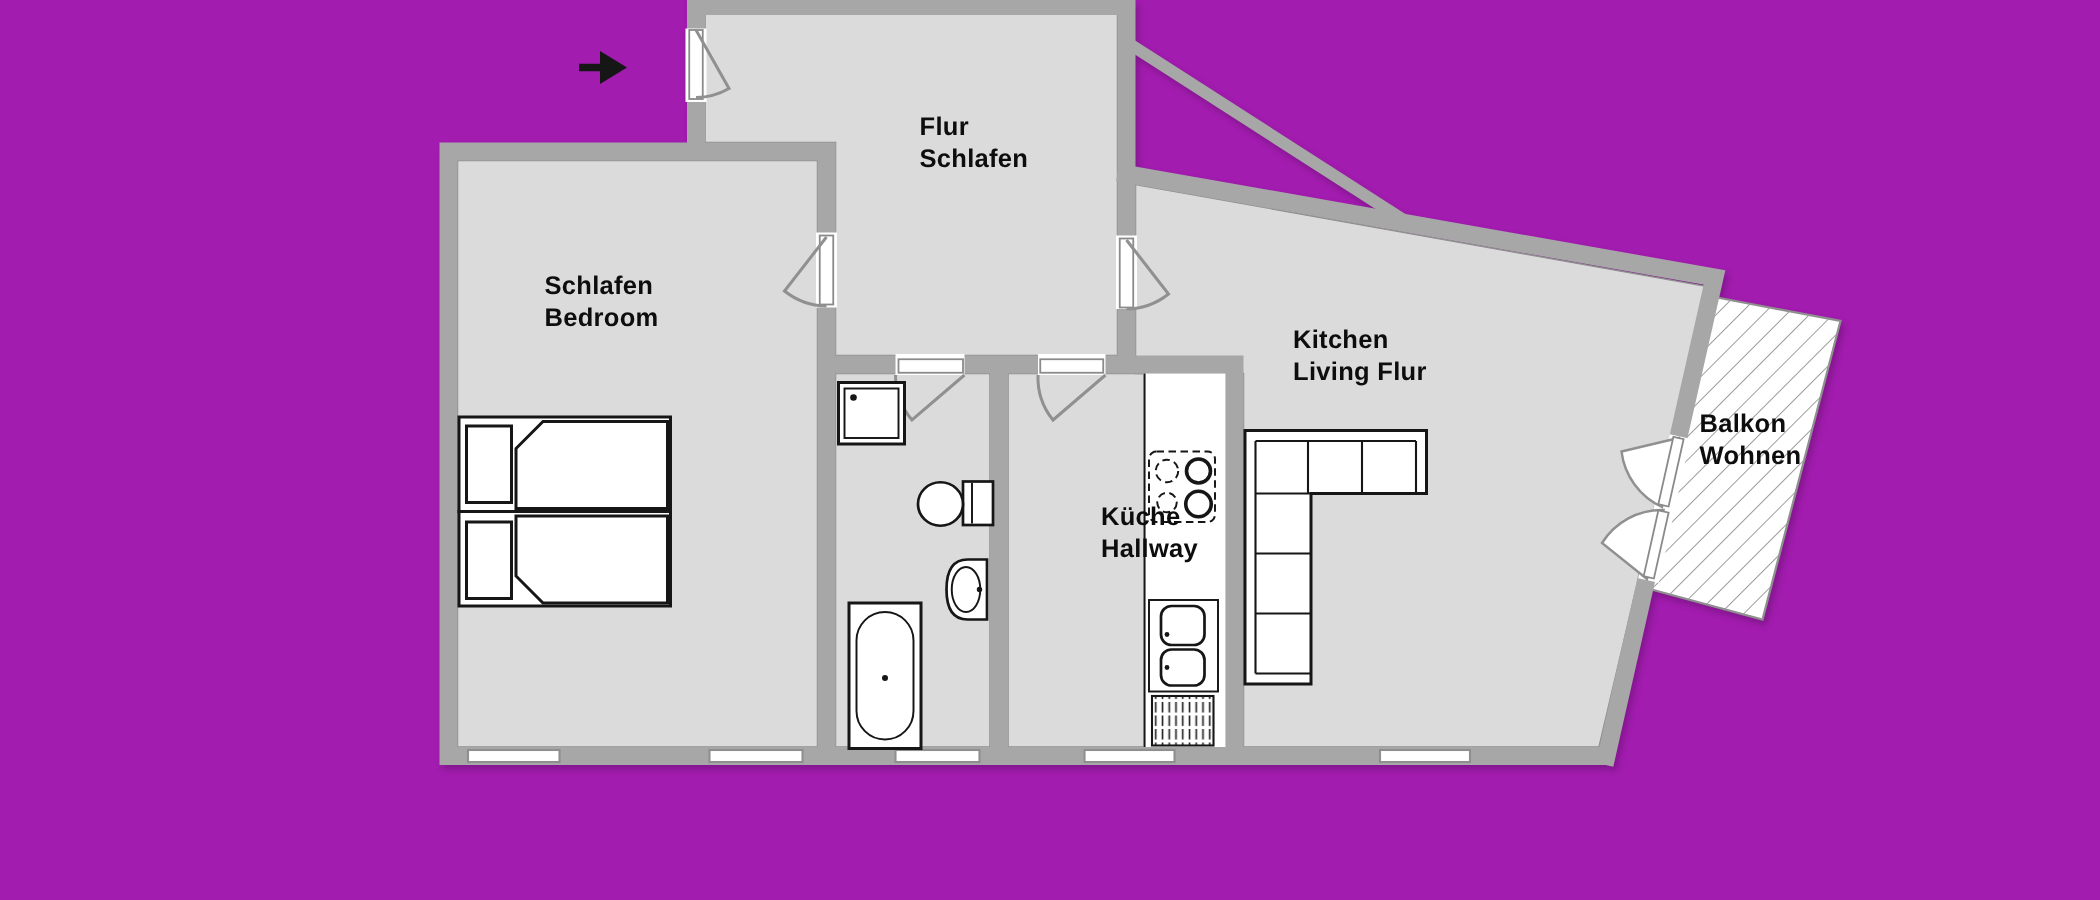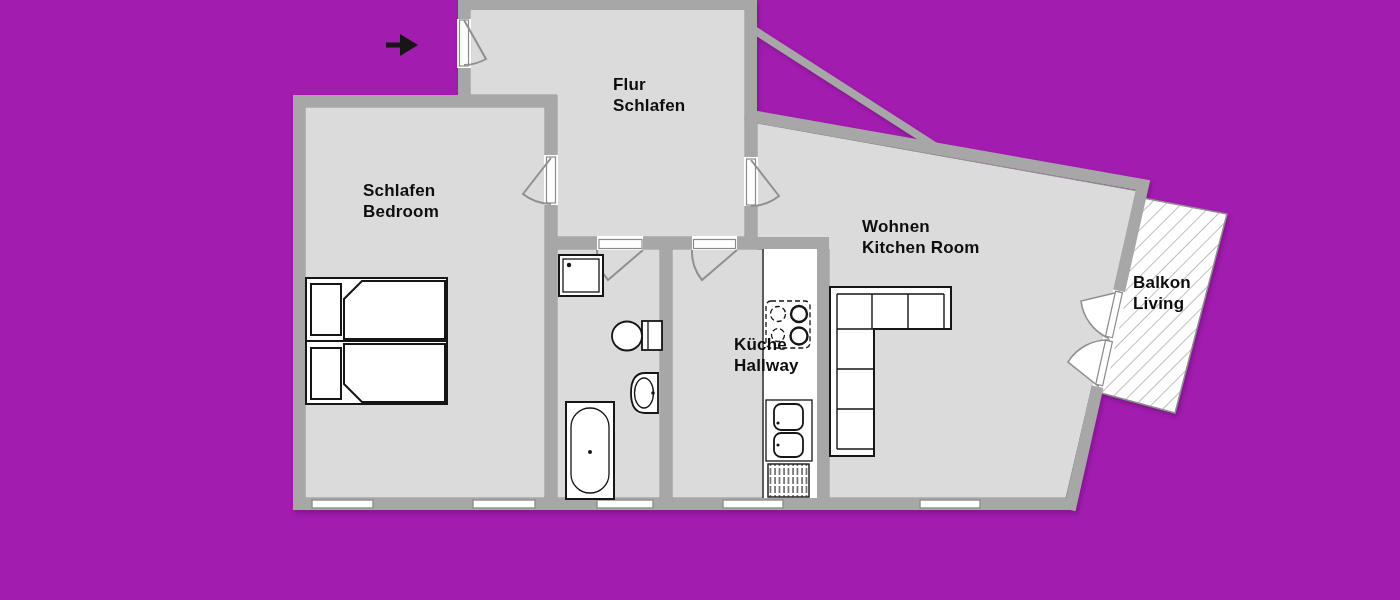--- a/index.html
+++ b/index.html
@@ -193,24 +193,24 @@
 
   <div class="room-label" style="left:613px;top:74px">
     <span>Flur</span>
     <span>Schlafen</span>
   </div>
   <div class="room-label" style="left:363px;top:180px">
     <span>Schlafen</span>
     <span>Bedroom</span>
   </div>
   <div class="room-label" style="left:862px;top:216px">
-    <span>Wohnen</span>
-    <span>Kitchen Room</span>
+    <span>Kitchen</span>
+    <span>Living Flur</span>
   </div>
   <div class="room-label" style="left:734px;top:334px">
     <span>Küche</span>
     <span>Hallway</span>
   </div>
   <div class="room-label" style="left:1133px;top:272px">
     <span>Balkon</span>
-    <span>Living</span>
+    <span>Wohnen</span>
   </div>
 </div>
 
 </body></html>

